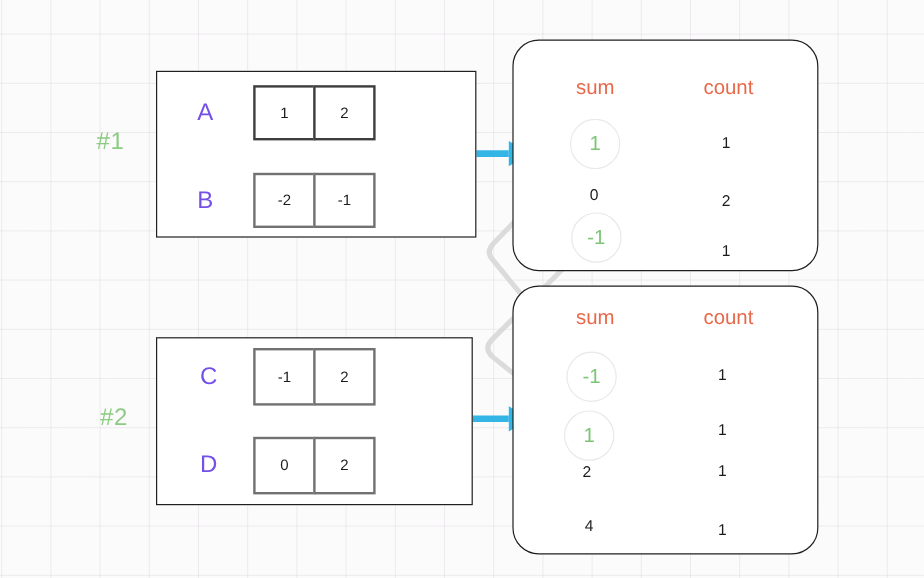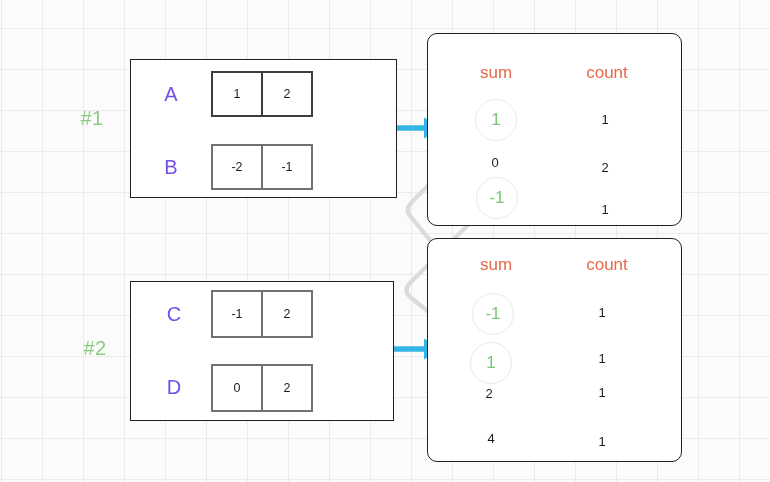--- a/index.html
+++ b/index.html
@@ -54,21 +54,21 @@
     display:flex;align-items:center;justify-content:center;
     font-size:12.5px;
   }
   .cell + .cell{margin-left:-2px;}
   .cells.gray .cell{border-color:#717171;}
   .cells.tall .cell{height:48px;}
 
   
   .result-box{
     border:1.6px solid #1f1f1f;
-    border-radius:10px;
+    border-radius:22px;
     background:#fff;
     box-sizing:border-box;
   }
   .col-header{
     font-size:17px;
     color:var(--header-orange);
     transform:translate(-50%,-50%);
     white-space:nowrap;
   }
   .sum-plain, .count-val{

